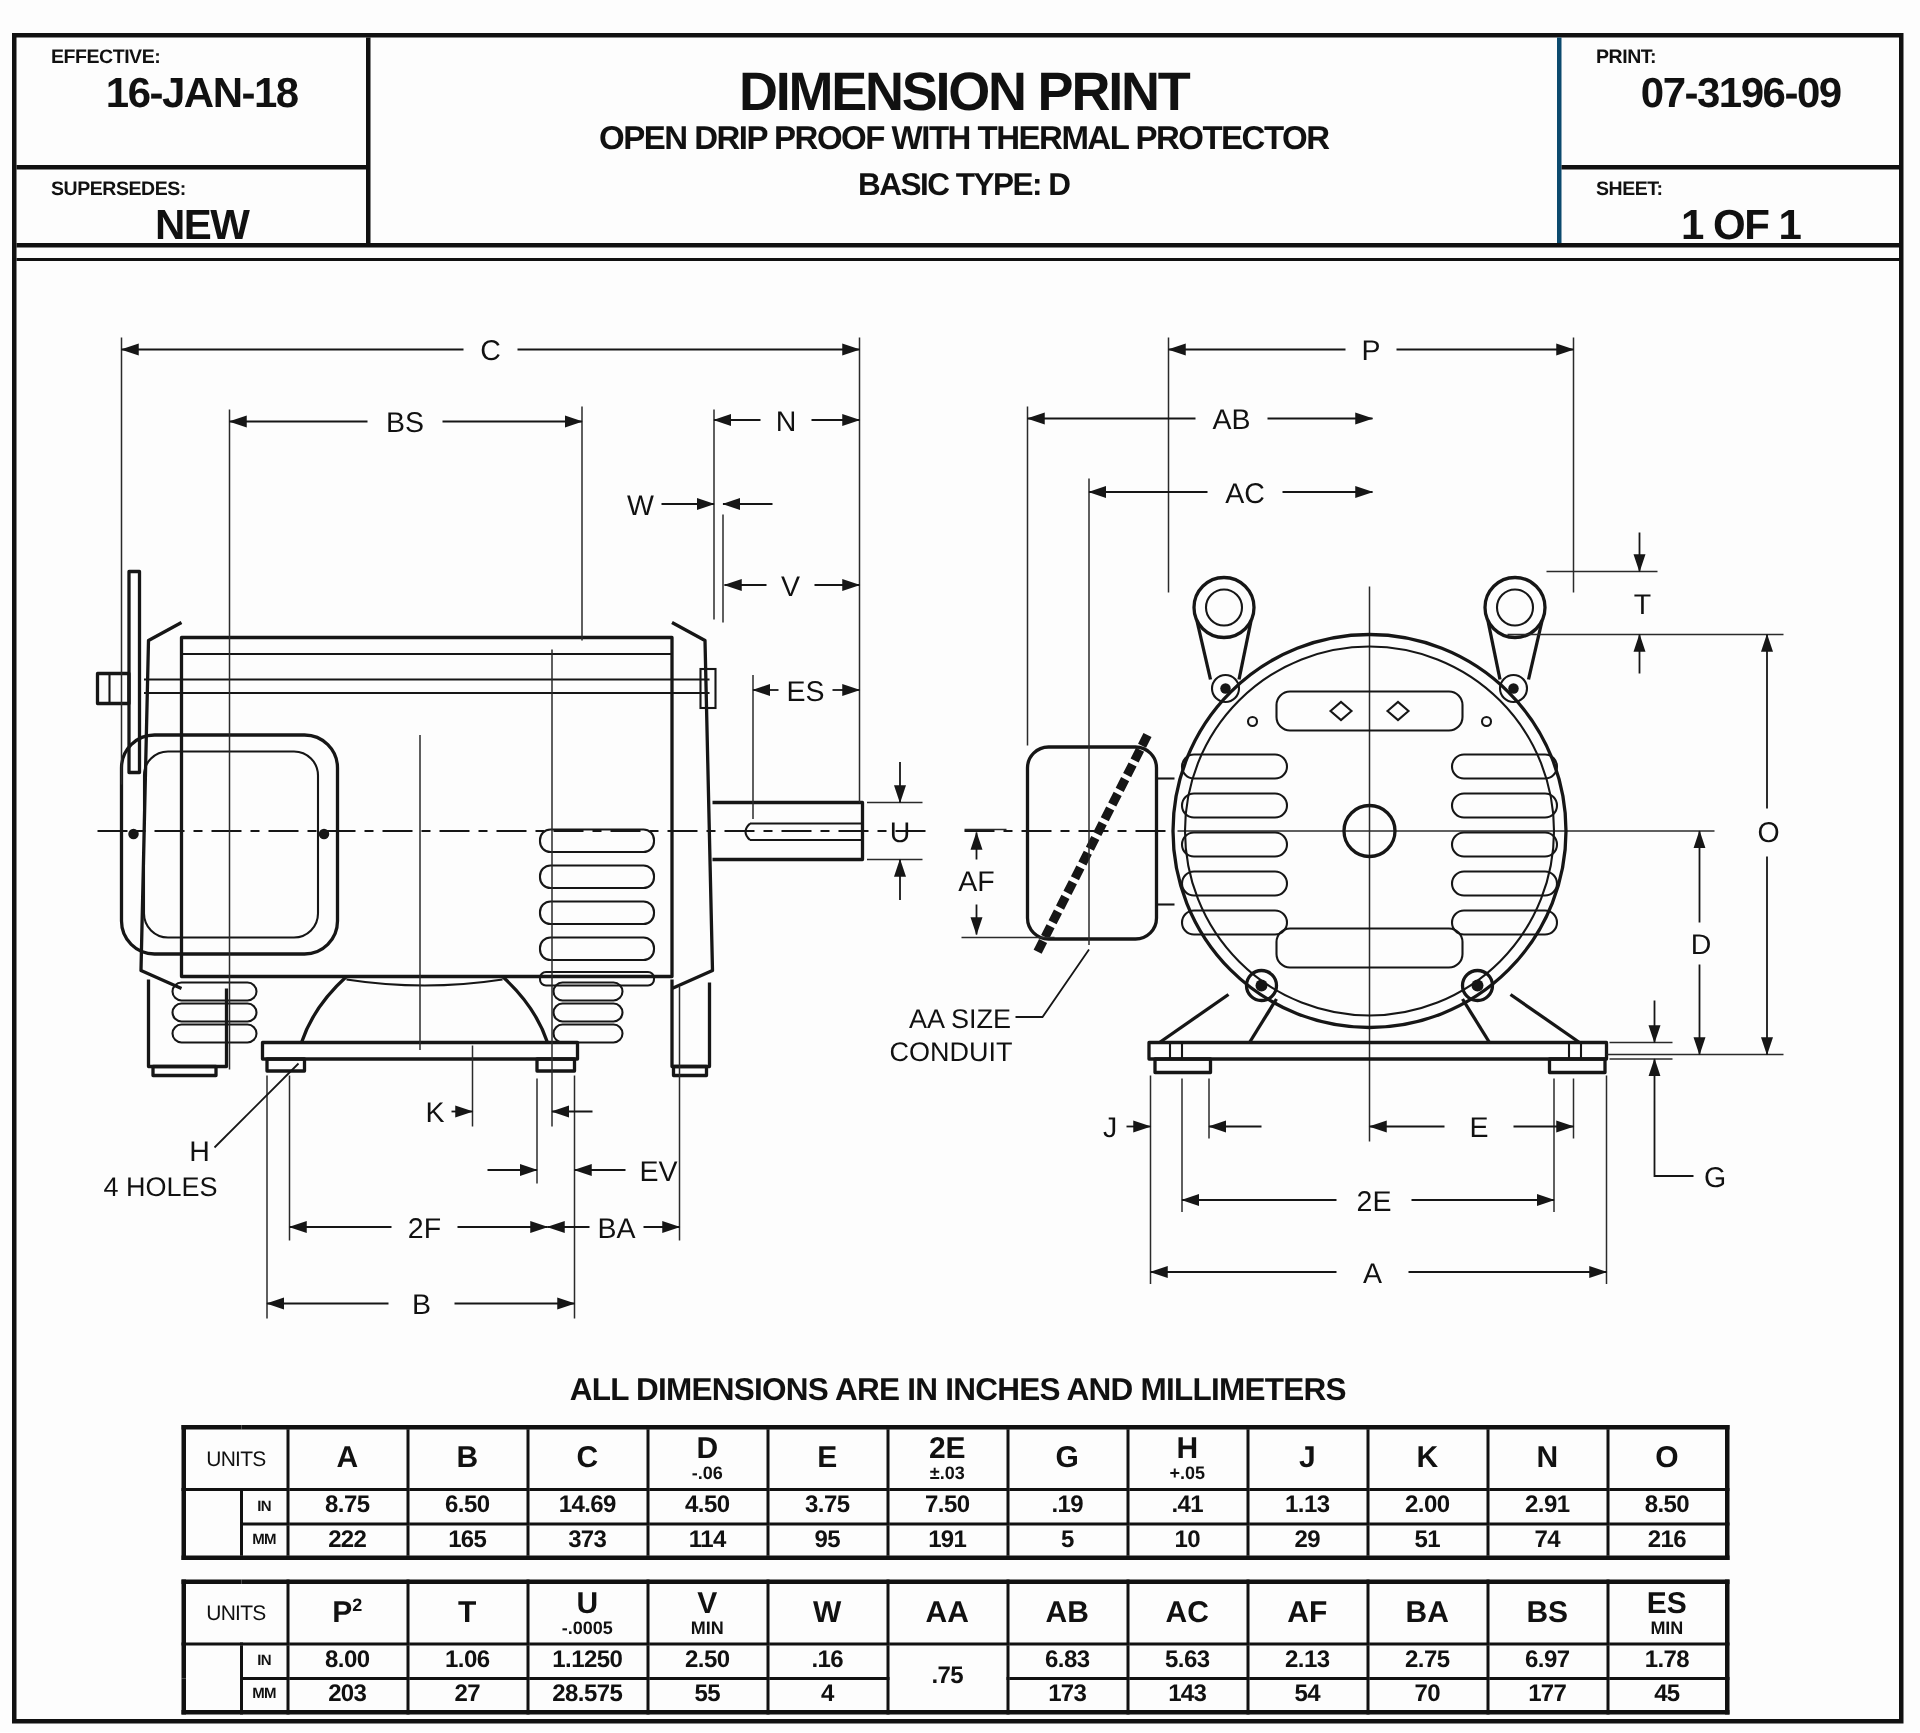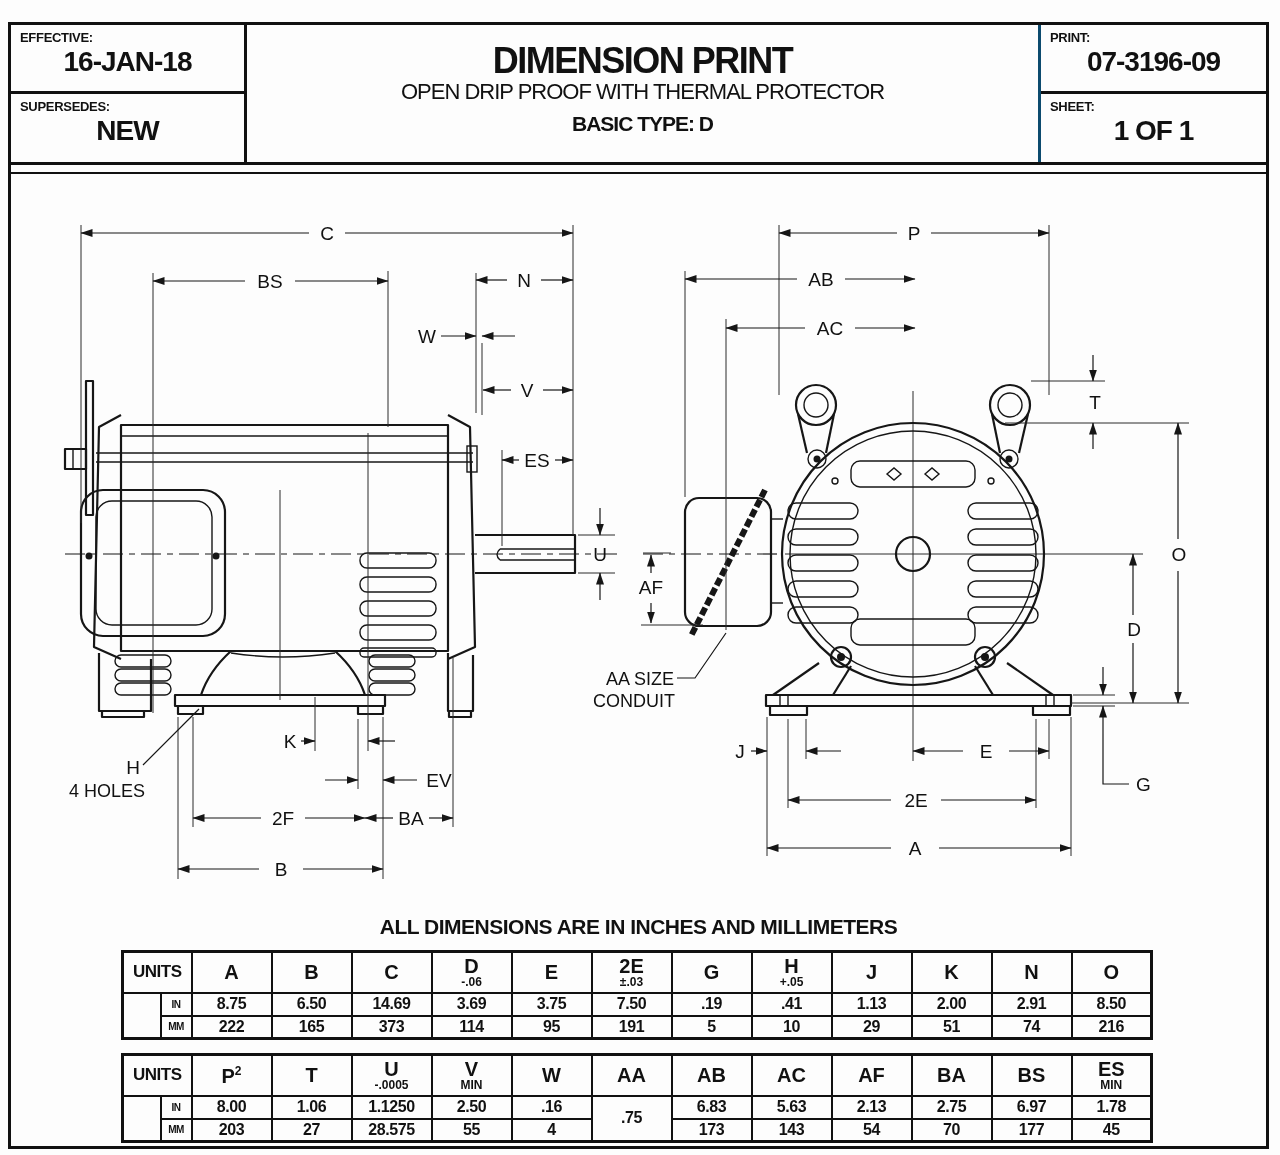--- a/index.html
+++ b/index.html
@@ -4,26 +4,26 @@
 <style>
   html,body{margin:0;padding:0;background:#fff;}
   .page{position:relative;width:1280px;height:1155px;background:#fdfdfd;overflow:hidden;
         font-family:"Liberation Sans",sans-serif;color:#111;}
   .sheet{position:absolute;left:8px;top:22px;width:1261px;height:1127px;border:3px solid #111;background:#fdfdfd;box-sizing:border-box;}
   
   .tb{position:absolute;left:0;top:0;width:100%;height:140px;border-bottom:3px solid #111;display:flex;box-sizing:border-box;}
   .tb-left{width:236px;border-right:3px solid #111;box-sizing:border-box;}
   .tb-center{flex:1;text-align:center;}
   .tb-right{width:228px;border-left:3px solid #0c4a6e;box-sizing:border-box;}
-  .tb-sub{height:69px;border-bottom:3px solid #111;box-sizing:border-box;}
+  .tb-sub{height:88px;border-bottom:3px solid #111;box-sizing:border-box;padding-left:14px;}
   .tb-sub:last-child{border-bottom:none;}
   .lbl{font-size:13px;font-weight:bold;letter-spacing:-0.3px;padding:5px 0 0 9px;}
   .val{font-size:28px;font-weight:bold;letter-spacing:-1px;text-align:center;margin-top:1px;}
   .title{font-size:36px;font-weight:bold;letter-spacing:-1.5px;line-height:1.05;margin-top:17px;}
-  .subtitle{font-size:22px;font-weight:normal;letter-spacing:-1px;line-height:1.1;text-align:center;}
+  .subtitle{font-size:22px;font-weight:bold;letter-spacing:-1px;line-height:1.1;text-align:center;}
   .hline{font-size:21px;font-weight:bold;letter-spacing:-1px;margin-top:8px;}
   .rule2{position:absolute;left:0;top:147px;width:100%;height:2px;background:#111;}
   
   .draw{position:absolute;left:0;top:150px;}
   .out{stroke:#161616;stroke-width:2.2;fill:none;stroke-linejoin:round;}
   .det{stroke:#161616;stroke-width:1.4;fill:none;}
   .thn{stroke:#2a2a2a;stroke-width:1;fill:none;}
   .dim{stroke:#161616;stroke-width:1.2;fill:none;}
   .cl{stroke:#161616;stroke-width:1.2;stroke-dasharray:20 6 6 6;fill:none;}
   .fil{fill:#161616;stroke:none;}
@@ -32,21 +32,21 @@
   
   .caption{position:absolute;left:0;top:890px;width:100%;text-align:center;
            font-size:21px;font-weight:bold;letter-spacing:-0.5px;}
   .twrap{position:absolute;left:110px;width:1032px;}
   table.dims{border-collapse:collapse;border:3px solid #111;table-layout:fixed;width:1030px;background:#fdfdfd;}
   table.dims th,table.dims td{border:2px solid #111;padding:0;text-align:center;vertical-align:middle;box-sizing:border-box;}
   .hrow th{height:41px;font-weight:600;}
   .hrow .cl1{font-size:20px;line-height:1;}
   .hrow .cs1{font-size:12px;line-height:1.1;font-weight:bold;}
   .hrow sup{font-size:12px;}
-  th.units{font-size:17px;font-weight:700;letter-spacing:-0.5px;}
+  th.units{font-size:14px;font-weight:400;letter-spacing:-0.5px;}
   td.vcell{height:23px;font-size:16px;font-weight:bold;letter-spacing:-0.4px;}
   td.ucell{font-size:10px;font-weight:bold;letter-spacing:-0.5px;}
   td.sp{background:#fdfdfd;}
 </style>
 </head>
 <body>
 
 <div class="page">
  <div class="sheet">
 
@@ -397,21 +397,21 @@
                 <div class="cl1">O</div>
                 <div class="cs1"></div>
               </th>
     </tr>
     <tr>
       <td class="sp" rowspan="2"></td>
       <td class="ucell">IN</td>
       <td class="vcell">8.75</td>
       <td class="vcell">6.50</td>
       <td class="vcell">14.69</td>
-      <td class="vcell">3.69</td>
+      <td class="vcell">4.50</td>
       <td class="vcell">3.75</td>
       <td class="vcell">7.50</td>
       <td class="vcell">.19</td>
       <td class="vcell">.41</td>
       <td class="vcell">1.13</td>
       <td class="vcell">2.00</td>
       <td class="vcell">2.91</td>
       <td class="vcell">8.50</td>
     </tr>
     <tr>

